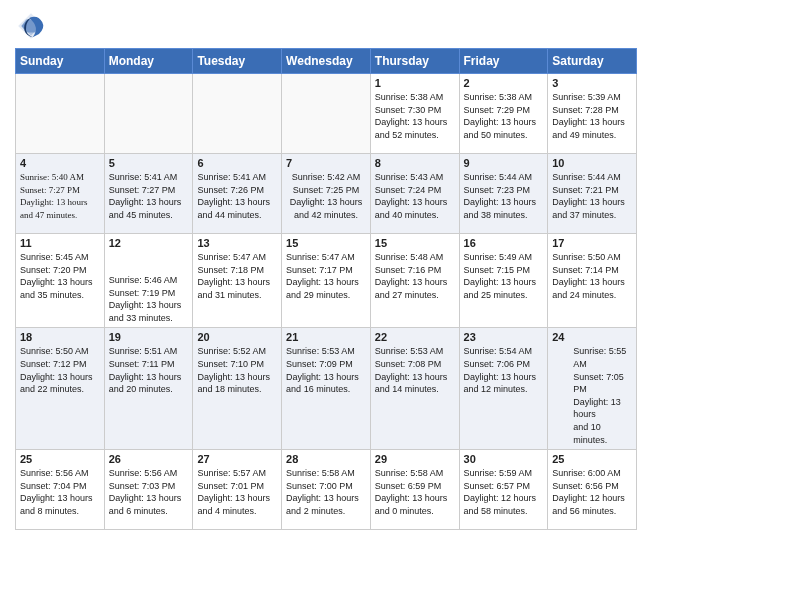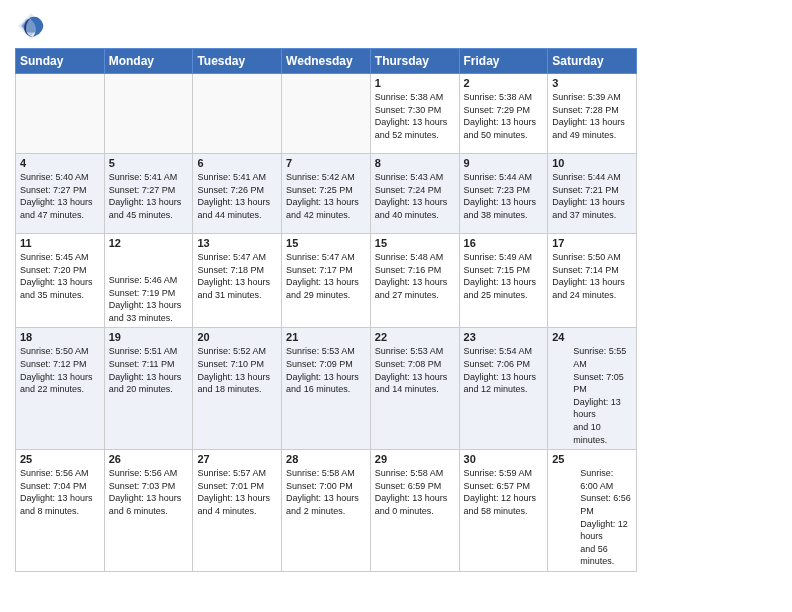--- a/index.html
+++ b/index.html
@@ -153,42 +153,42 @@
             <span class="day-num">3</span>
             <div class="day-info" style="white-space: pre-line;">Sunrise: 5:39 AM
 Sunset: 7:28 PM
 Daylight: 13 hours
 and 49 minutes.</div>
           </td>
         </tr>
         <tr>
           <td>
             <span class="day-num">4</span>
-            <div class="day-info" style="white-space: pre-line;">Sunrise: 5:40 AM
+            <div class="day-info" style="white-space: pre-line; font-family: Liberation Serif, serif;">Sunrise: 5:40 AM
 Sunset: 7:27 PM
 Daylight: 13 hours
 and 47 minutes.</div>
           </td>
           <td>
             <span class="day-num">5</span>
             <div class="day-info" style="white-space: pre-line;">Sunrise: 5:41 AM
 Sunset: 7:27 PM
 Daylight: 13 hours
 and 45 minutes.</div>
           </td>
           <td>
             <span class="day-num">6</span>
             <div class="day-info" style="white-space: pre-line;">Sunrise: 5:41 AM
 Sunset: 7:26 PM
 Daylight: 13 hours
 and 44 minutes.</div>
           </td>
           <td>
             <span class="day-num">7</span>
-            <div class="day-info" style="white-space: pre-line;">Sunrise: 5:42 AM
+            <div class="day-info" style="white-space: pre-line; text-align: center;">Sunrise: 5:42 AM
 Sunset: 7:25 PM
 Daylight: 13 hours
 and 42 minutes.</div>
           </td>
           <td>
             <span class="day-num">8</span>
             <div class="day-info" style="white-space: pre-line;">Sunrise: 5:43 AM
 Sunset: 7:24 PM
 Daylight: 13 hours
 and 40 minutes.</div>
@@ -348,21 +348,21 @@
           </td>
           <td>
             <span class="day-num">30</span>
             <div class="day-info" style="white-space: pre-line;">Sunrise: 5:59 AM
 Sunset: 6:57 PM
 Daylight: 12 hours
 and 58 minutes.</div>
           </td>
           <td>
             <span class="day-num">25</span>
-            <div class="day-info" style="white-space: pre-line; margin-left: 28px;">Sunrise: 6:00 AM
+            <div class="day-info" style="white-space: pre-line;">Sunrise: 6:00 AM
 Sunset: 6:56 PM
 Daylight: 12 hours
 and 56 minutes.</div>
           </td>
         </tr>
       </tbody>
   </table>
 </div>
 
 </body></html>

